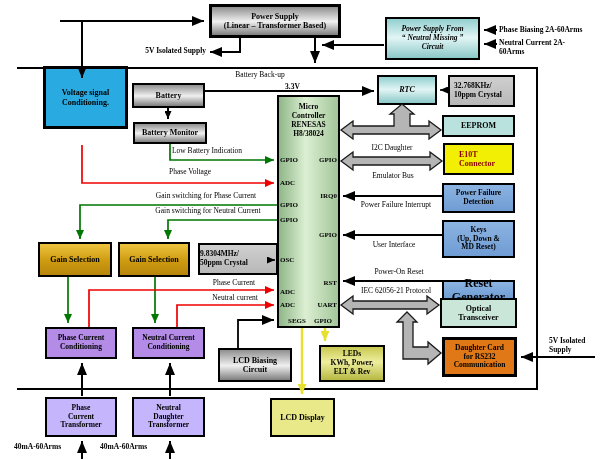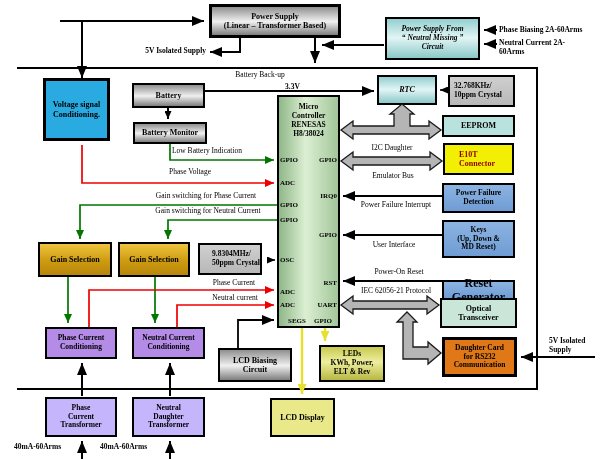--- a/index.html
+++ b/index.html
@@ -33,21 +33,21 @@
   svg.wires{position:absolute;left:0;top:0;pointer-events:none;}
 </style>
 </head>
 <body>
 
 <div class="blk gray3d b3" style="left:209px;top:4px;width:132px;height:34px;">Power Supply
 (Linear – Transformer Based)</div>
 <div class="blk tealgrad" style="left:385px;top:17px;width:95px;height:43px;font-size:7.5px;">Power Supply From
 “ Neutral Missing ”
 Circuit</div>
-<div class="blk brightblue b3" style="left:43px;top:78px;width:67px;height:63px;">Voltage signal
+<div class="blk brightblue b3" style="left:43px;top:66px;width:85px;height:63px;">Voltage signal
 Conditioning.</div>
 <div class="blk gray3d" style="left:132px;top:83px;width:73px;height:25px;">Battery</div>
 <div class="blk gray3d" style="left:133px;top:122px;width:74px;height:22px;">Battery Monitor</div>
 <div class="blk tealgrad" style="left:377px;top:75px;width:60px;height:30px;">RTC</div>
 <div class="blk grayflat" style="left:448px;top:75px;width:67px;height:32px;justify-content:flex-start;text-align:left;padding-left:4px;font-size:7.5px;">32.768KHz/
 10ppm Crystal</div>
 <div class="blk mcubox" style="left:277px;top:95px;width:63px;height:233px;align-items:flex-start;padding-top:6px;font-size:7.5px;">Micro
 Controller
 RENESAS
 H8/38024</div>
@@ -60,21 +60,21 @@
 (Up, Down &amp;
 MD Reset)</div>
 <div class="blk bluebox" style="left:442px;top:280px;width:73px;height:20px;font-size:12px;">Reset Generator</div>
 <div class="blk palegreen" style="left:440px;top:298px;width:77px;height:30px;">Optical
 Transceiver</div>
 <div class="blk orangebox b3" style="left:442px;top:337px;width:75px;height:40px;font-size:7.5px;">Daughter Card
 for RS232
 Communication</div>
 <div class="blk goldbox" style="left:38px;top:242px;width:74px;height:35px;">Gain Selection</div>
 <div class="blk goldbox" style="left:118px;top:242px;width:72px;height:35px;">Gain Selection</div>
-<div class="blk grayflat" style="left:198px;top:243px;width:64px;height:32px;justify-content:flex-start;text-align:left;padding-left:12px;font-size:7.5px;">9.8304MHz/
+<div class="blk grayflat" style="left:198px;top:243px;width:80px;height:32px;justify-content:flex-start;text-align:left;padding-left:0;font-size:7.5px;">9.8304MHz/
 50ppm Crystal</div>
 <div class="blk purplebox" style="left:45px;top:327px;width:72px;height:32px;font-size:7.5px;">Phase Current
 Conditioning</div>
 <div class="blk purplebox" style="left:132px;top:327px;width:73px;height:32px;font-size:7.5px;">Neutral Current
 Conditioning</div>
 <div class="blk gray3d" style="left:218px;top:348px;width:74px;height:34px;">LCD Biasing
 Circuit</div>
 <div class="blk tealsolid" style="left:45px;top:397px;width:72px;height:40px;font-size:7.5px;">Phase
 Current
 Transformer</div>

